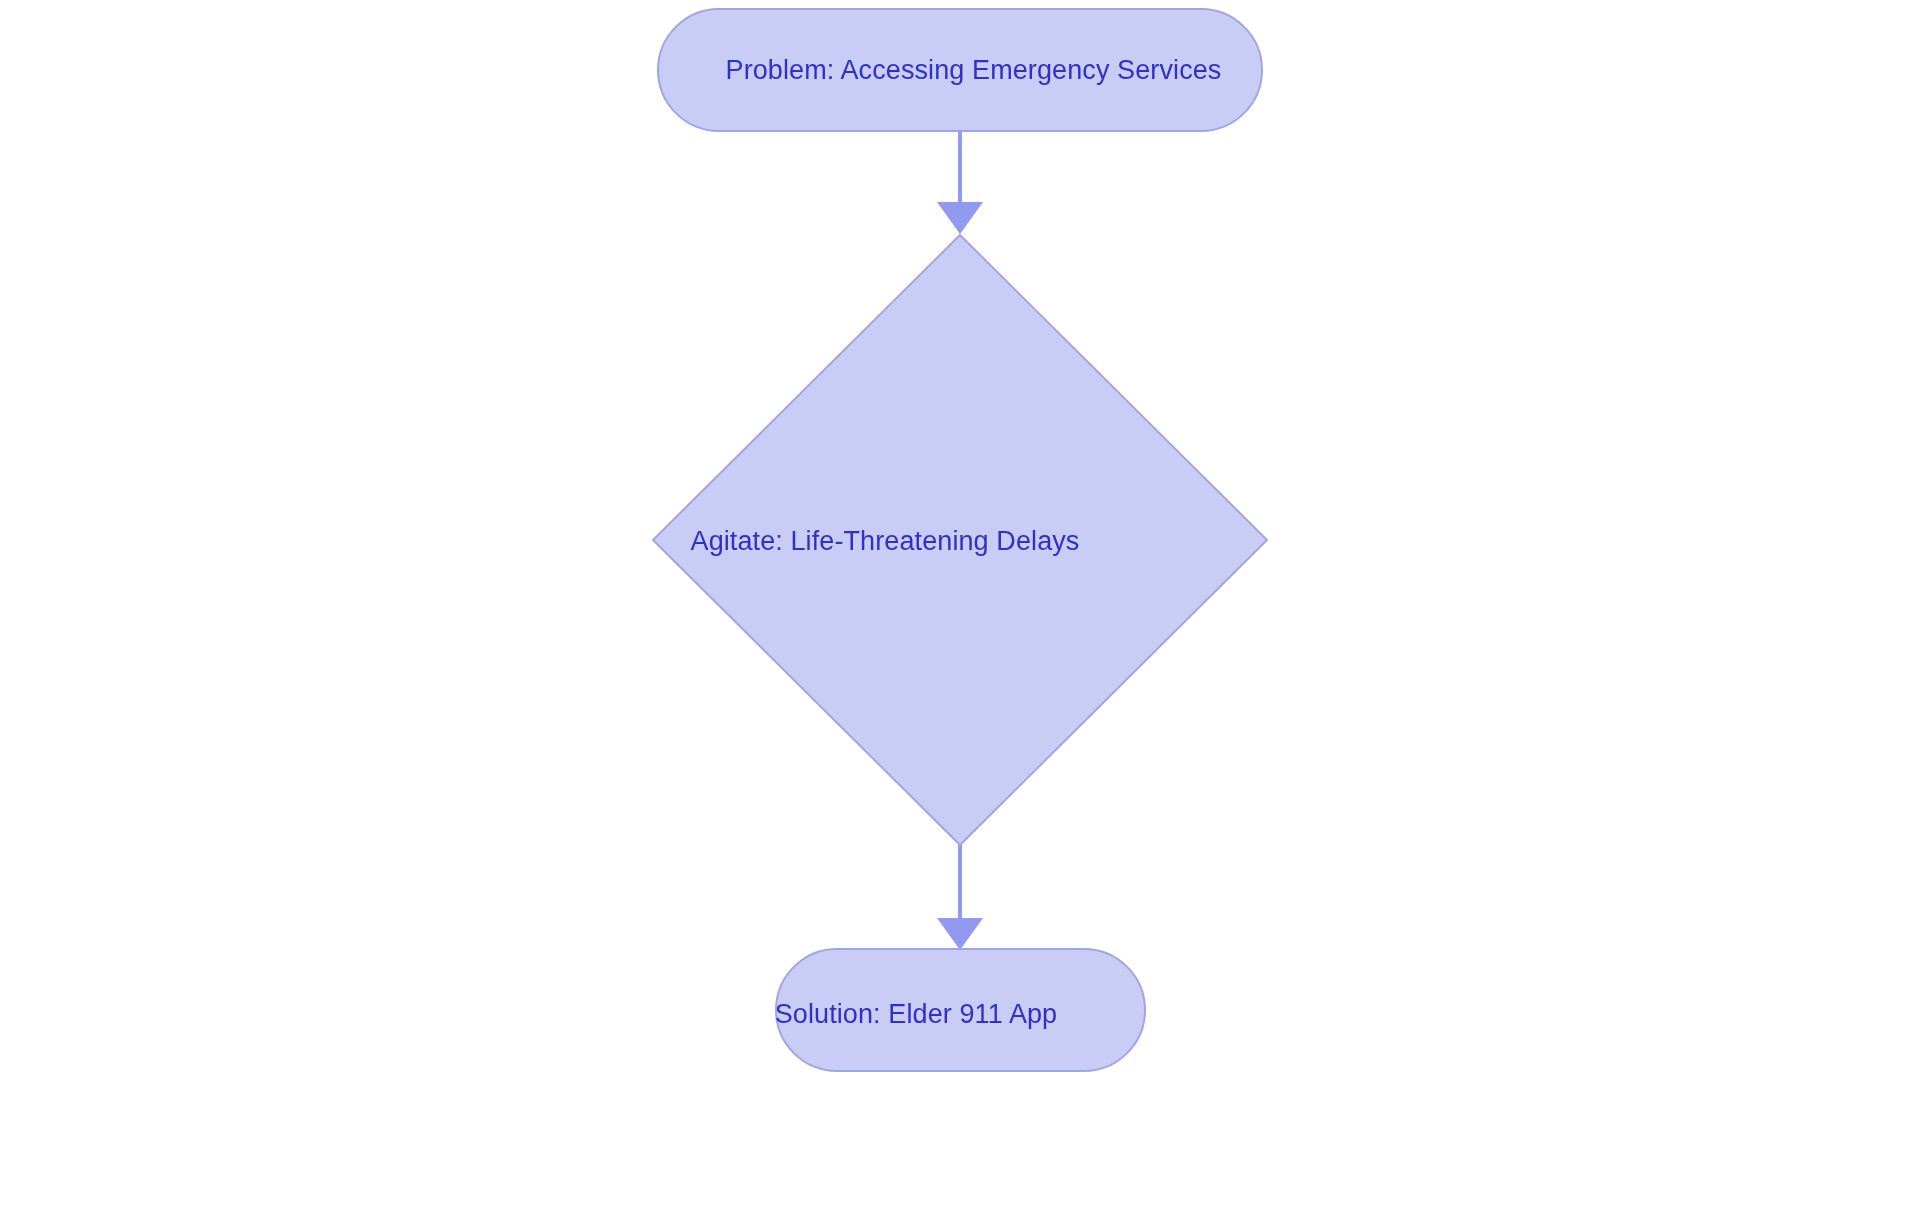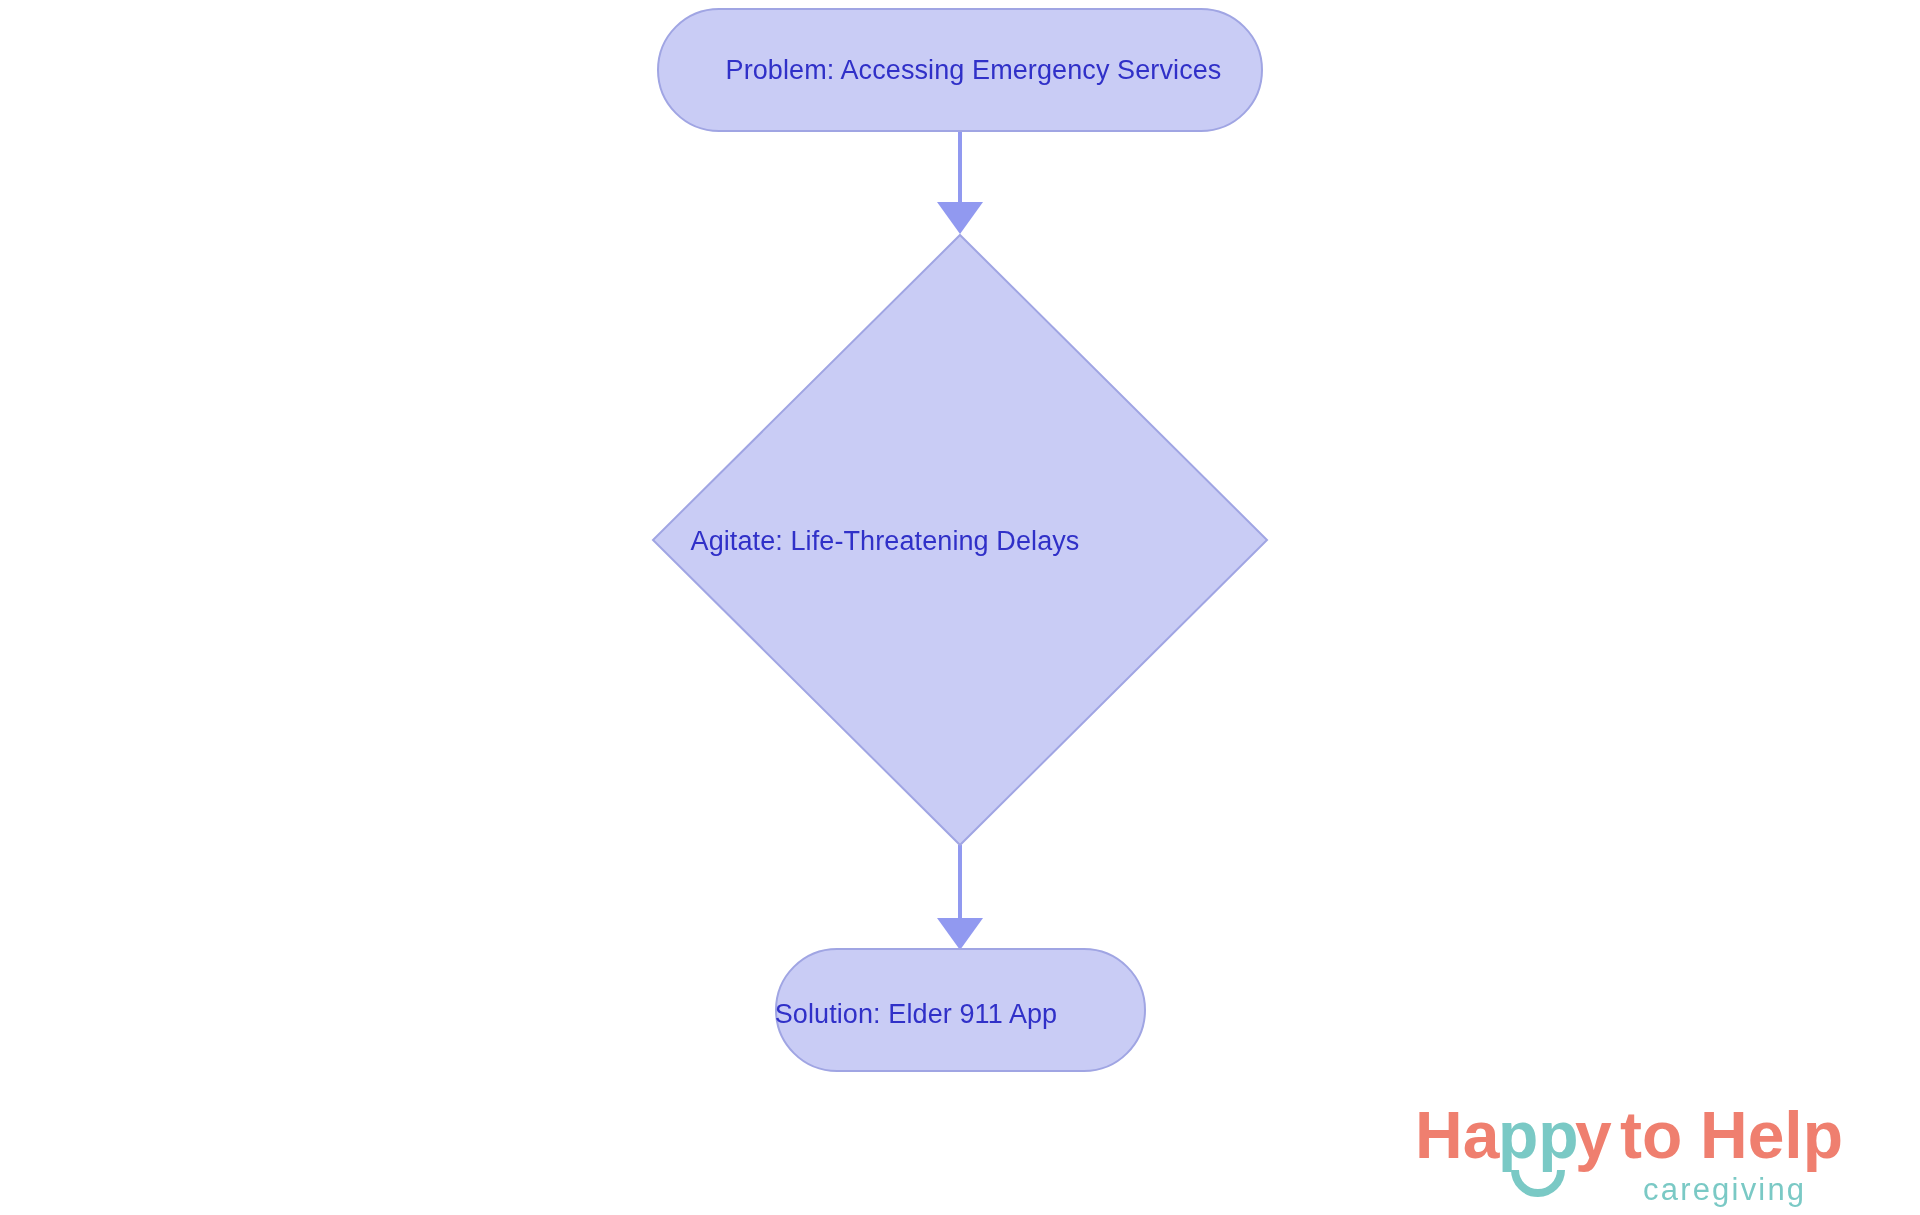--- a/index.html
+++ b/index.html
@@ -110,32 +110,14 @@
       <rect x="776" y="949" width="369" height="122" rx="61" ry="61" fill="#c9ccf5" stroke="#a0a5e3" stroke-width="2"></rect>
     </g>
   </svg>
 
   <div class="node-label label-problem">Problem: Accessing Emergency Services</div>
 
   <div class="node-label label-agitate">Agitate: Life-Threatening Delays</div>
 
   <div class="node-label label-solution">Solution: Elder 911 App</div>
 
-  <div class="logo">
-    <svg class="logo-svg" viewBox="0 0 480 112" xmlns="http://www.w3.org/2000/svg">
-
-      <text x="0" y="60" font-family="'Liberation Sans', sans-serif" font-size="66" font-weight="bold" fill="#ef7f6f">Ha</text>
-
-      <text x="83" y="60" font-family="'Liberation Sans', sans-serif" font-size="66" font-weight="bold" fill="#7ac9c5">pp</text>
-
-      <text x="160" y="60" font-family="'Liberation Sans', sans-serif" font-size="66" font-weight="bold" fill="#ef7f6f">y</text>
-
-      <text x="205" y="60" font-family="'Liberation Sans', sans-serif" font-size="66" font-weight="bold" fill="#ef7f6f">to</text>
-
-      <text x="285" y="60" font-family="'Liberation Sans', sans-serif" font-size="66" font-weight="bold" fill="#ef7f6f">Help</text>
-
-      <path d="M100,72 A23,23 0 0 0 146,72" fill="none" stroke="#7ac9c5" stroke-width="8" stroke-linecap="butt"></path>
-
-      <text x="228" y="102" font-family="'Liberation Sans', sans-serif" font-size="31" font-weight="400" fill="#7ac9c5" letter-spacing="2.2">caregiving</text>
-    </svg>
-  </div>
 
 </div>
 
 </body></html>

